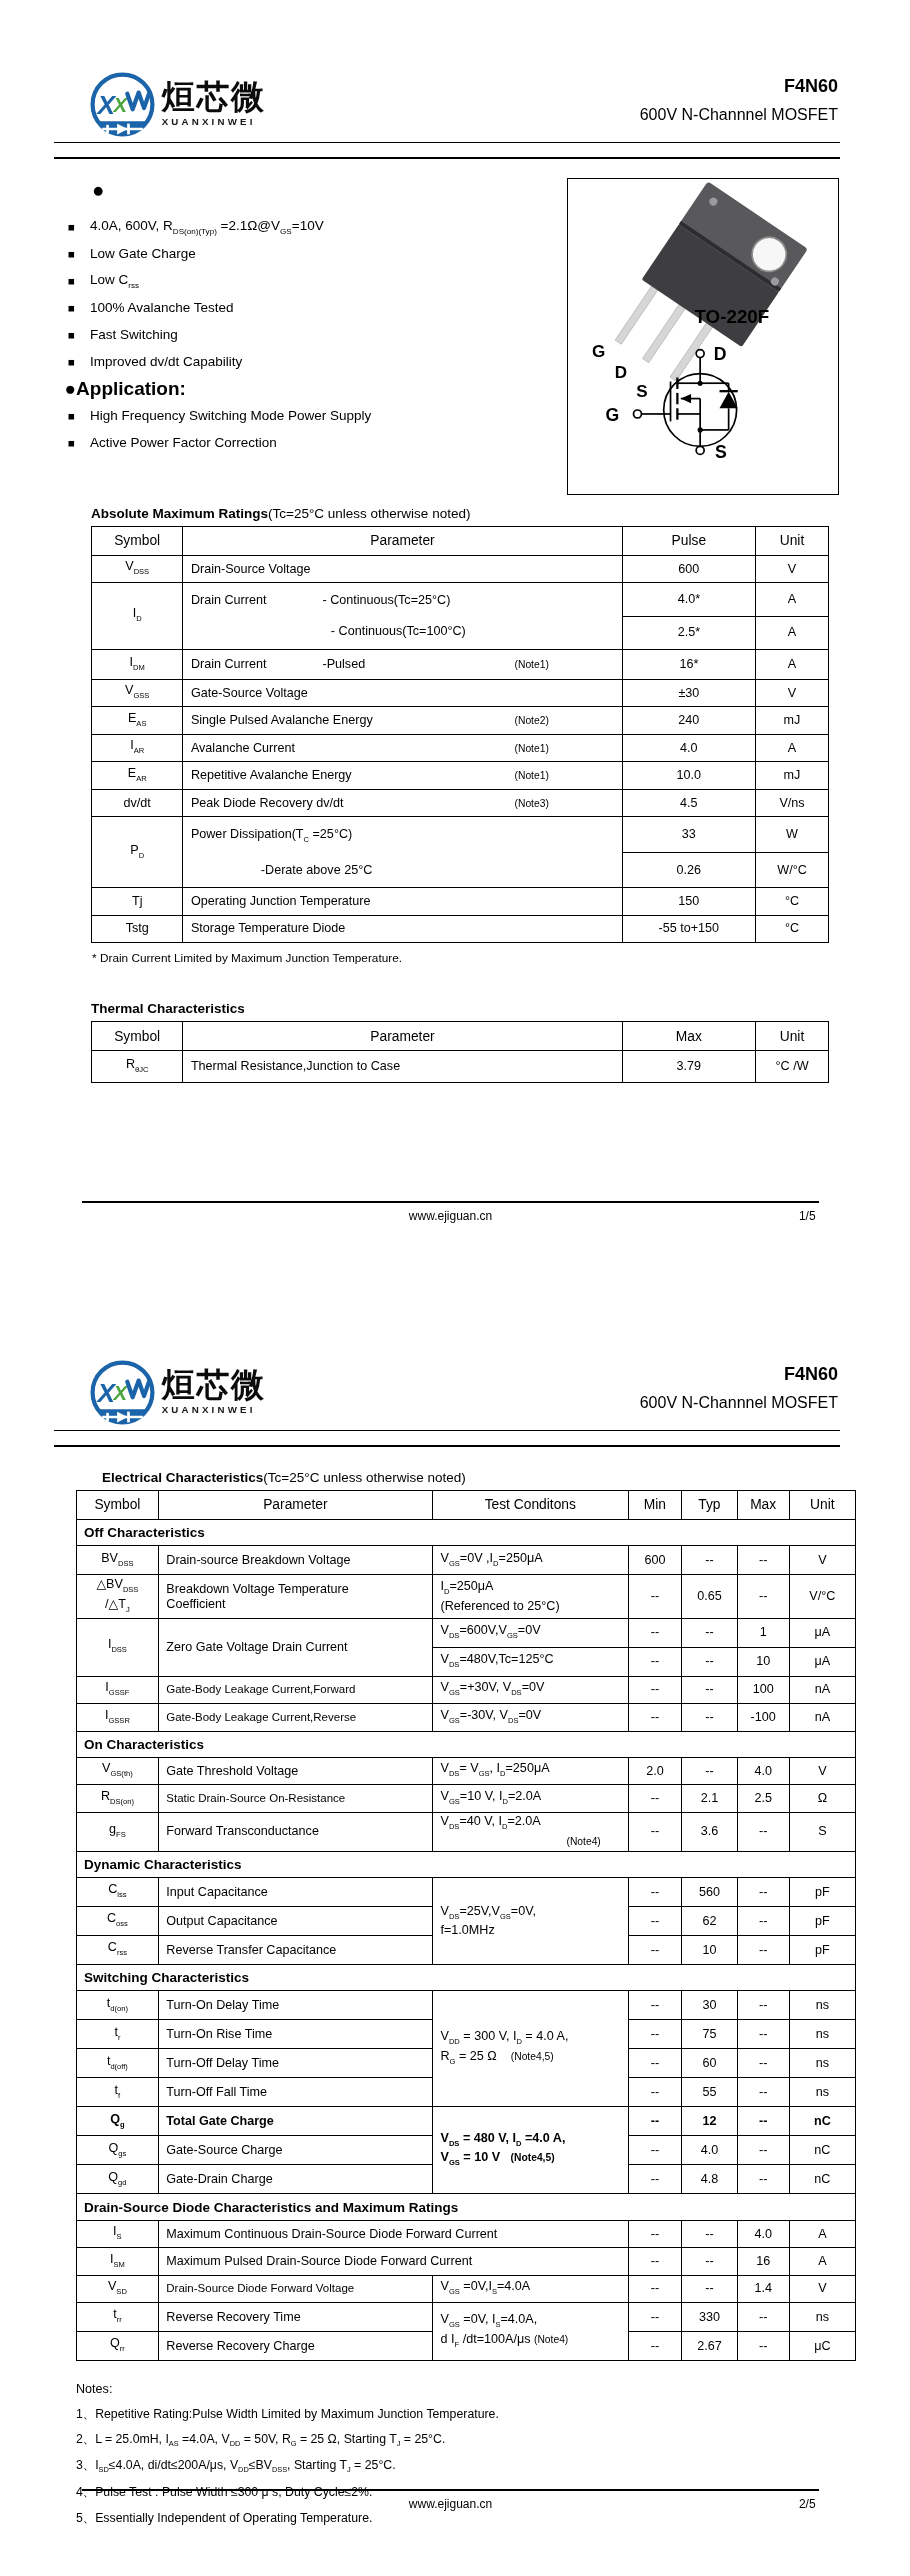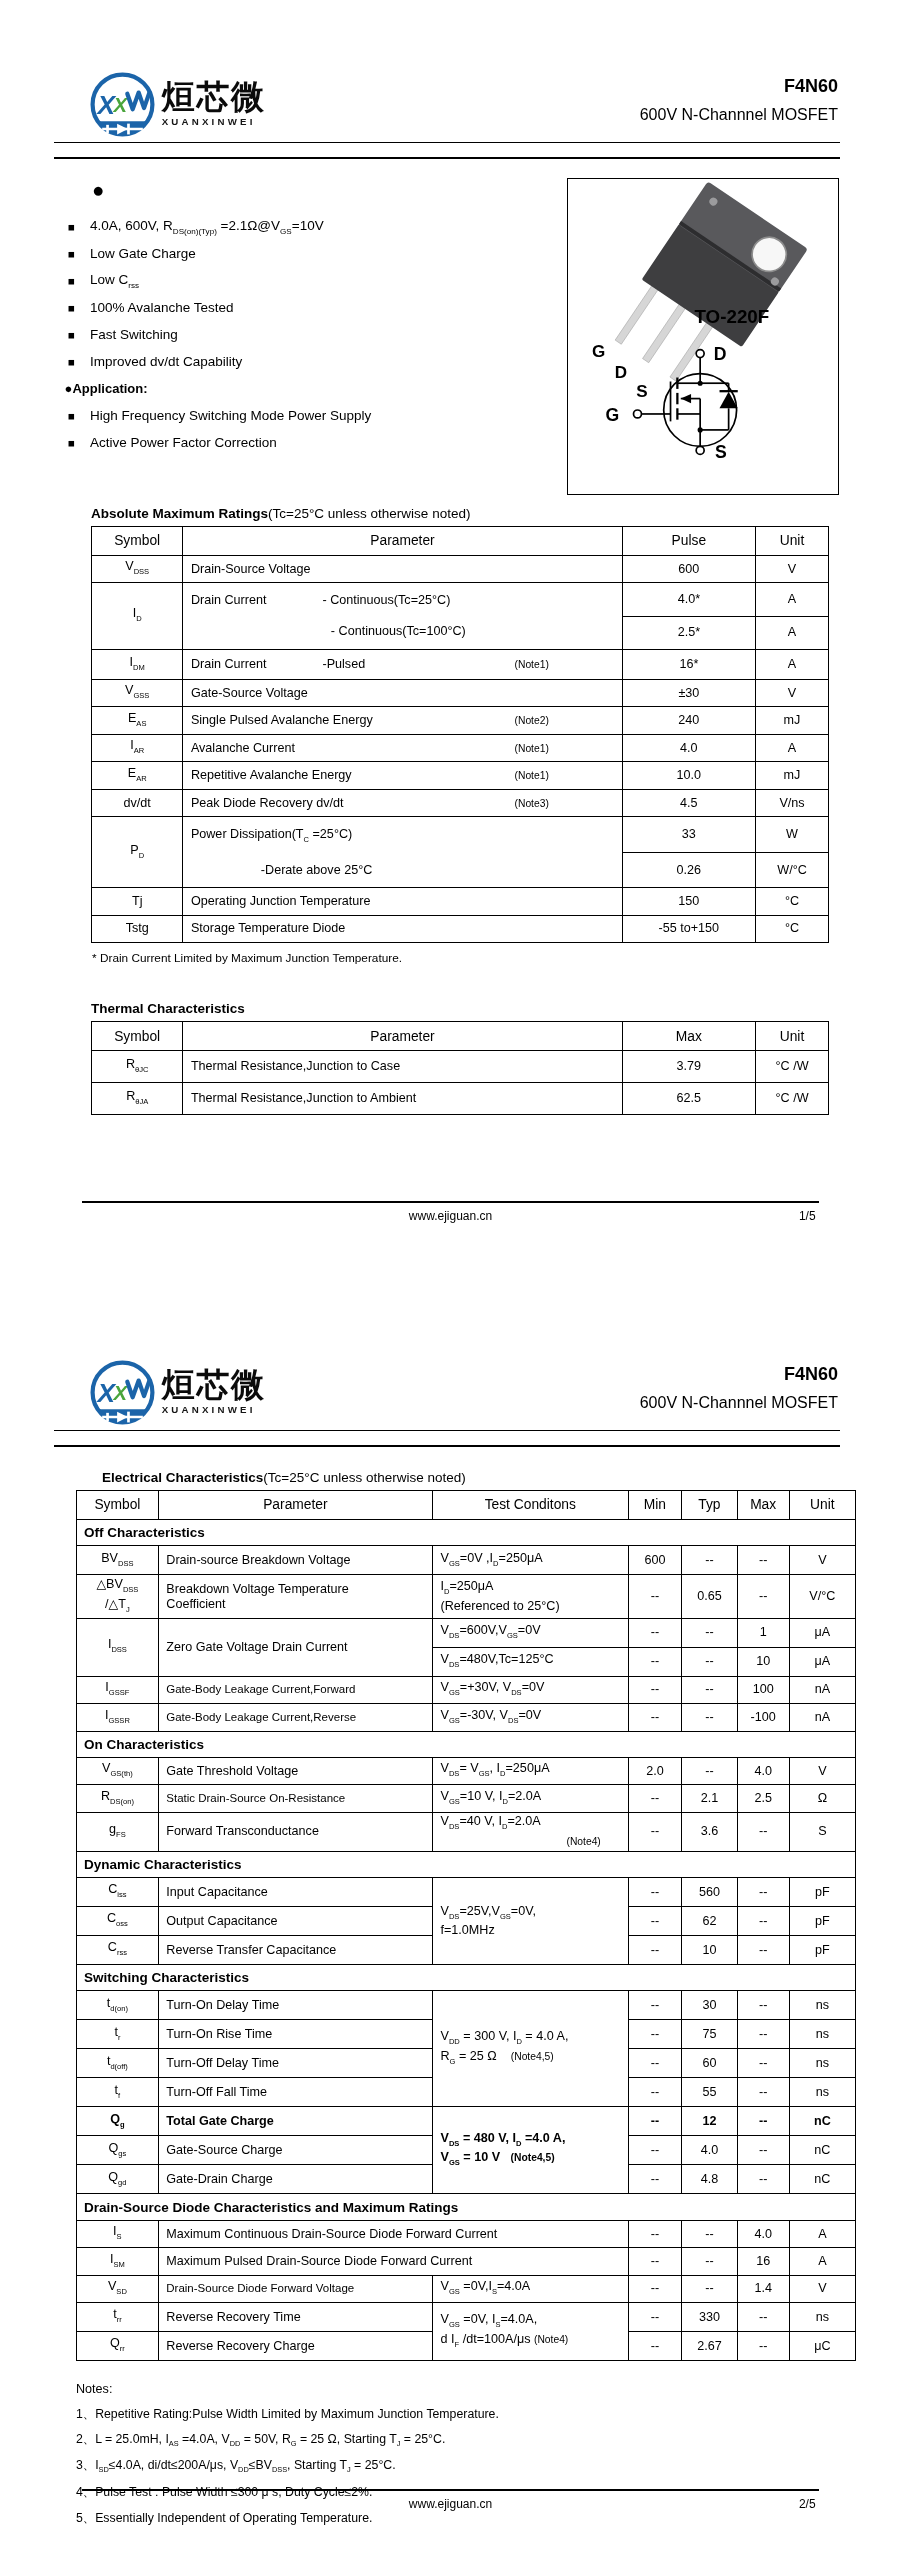--- a/index.html
+++ b/index.html
@@ -17,21 +17,21 @@
   .part-no{position:absolute;right:72px;top:76px;font-size:18px;font-weight:bold;text-align:right;}
   .part-sub{position:absolute;right:72px;top:106px;font-size:16px;text-align:right;}
   .rule1{position:absolute;left:54px;width:786px;top:142px;height:1.1px;background:#000;}
   .rule2{position:absolute;left:54px;width:786px;top:157px;height:2.3px;background:#000;}
 
   
   .lead-bullet{position:absolute;left:92px;top:180px;font-size:20.6px;line-height:20.6px;}
   .features{position:absolute;left:68px;top:213px;width:505px;}
   .feat-row{display:flex;align-items:center;height:27px;font-size:13.5px;white-space:pre-wrap;}
   .sq{font-size:11.5px;margin-right:15px;flex:0 0 auto;}
-  .app-label{height:27px;display:flex;align-items:center;font-size:13px;font-weight:bold;margin-left:-3.4px;}
+  .app-label{height:27px;display:flex;align-items:center;font-size:19px;font-weight:bold;margin-left:-3.4px;}
   sub{font-size:0.6em;}
 
   
   .pkg-box{position:absolute;left:567px;top:178px;width:272px;height:317px;border:1.7px solid #000;box-sizing:border-box;}
   .pkg-svg{position:absolute;left:0;top:0;width:100%;height:100%;}
   .pin-lbl{font-size:30px;font-weight:bold;fill:#000;}
   .pkg-name{font-size:33px;font-weight:bold;fill:#000;}
   .sym-lbl{font-size:31px;font-weight:bold;fill:#000;}
 
   
@@ -385,34 +385,20 @@
               <td class="left">
                 <div class="cw">Thermal Resistance,Junction to Case</div>
               </td>
               <td class="">
                 <div class="cw">3.79</div>
               </td>
               <td class="">
                 <div class="cw">°C /W</div>
               </td>
             </tr>
-            <tr style="height: 32px;">
-              <td class="">
-                <div class="cw">R<sub>θJA</sub></div>
-              </td>
-              <td class="left">
-                <div class="cw">Thermal Resistance,Junction to Ambient</div>
-              </td>
-              <td class="">
-                <div class="cw">62.5</div>
-              </td>
-              <td class="">
-                <div class="cw">°C /W</div>
-              </td>
-            </tr>
           </tbody>
         </table>
     </div>
 
     <div class="footer">
       <div class="f-line"></div>
       <div class="f-text">
         <span class="f-site">www.ejiguan.cn</span>
         <span class="f-page">1/5</span>
       </div>

